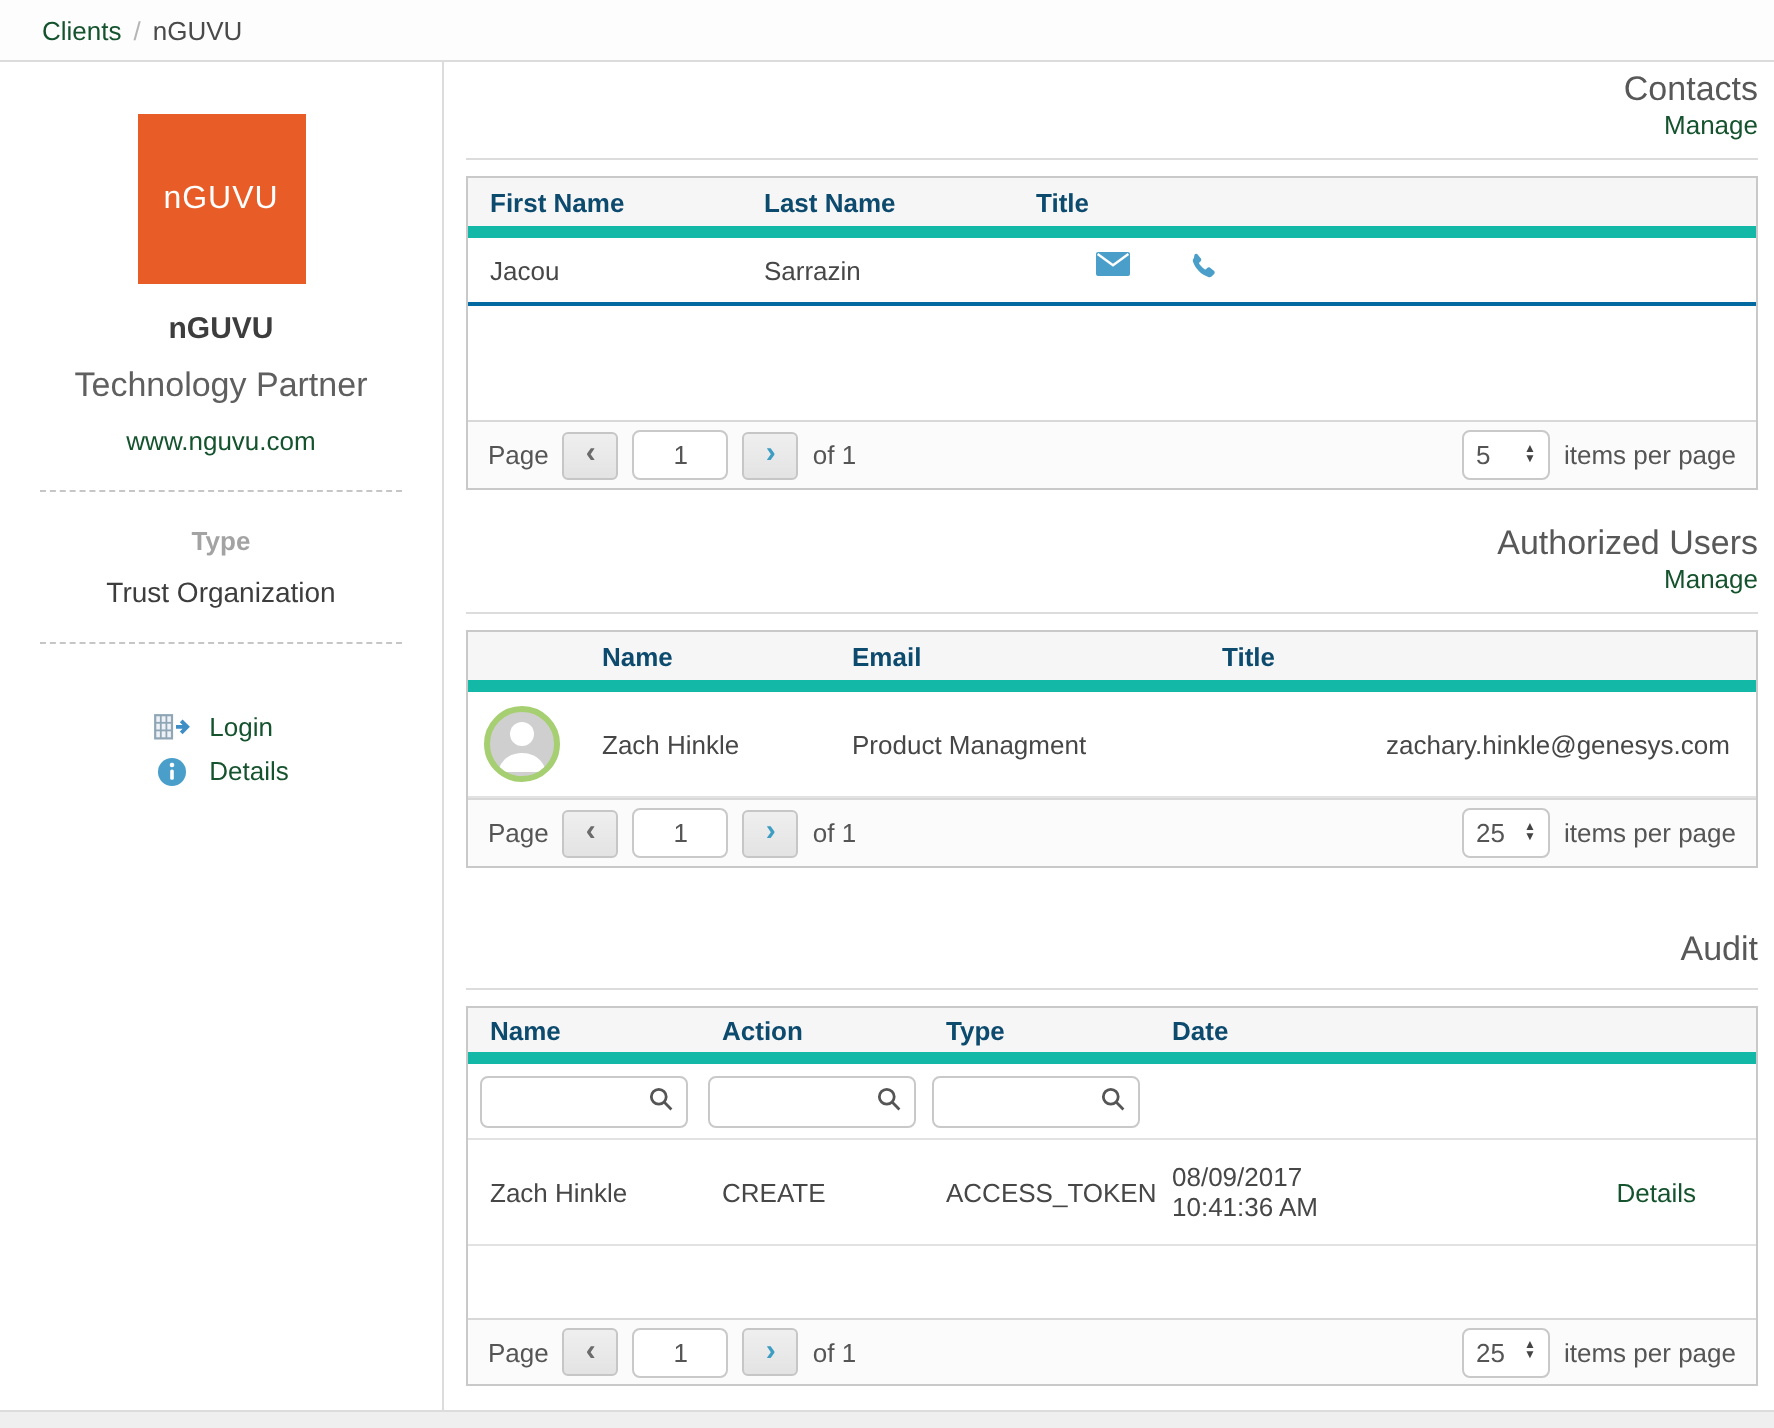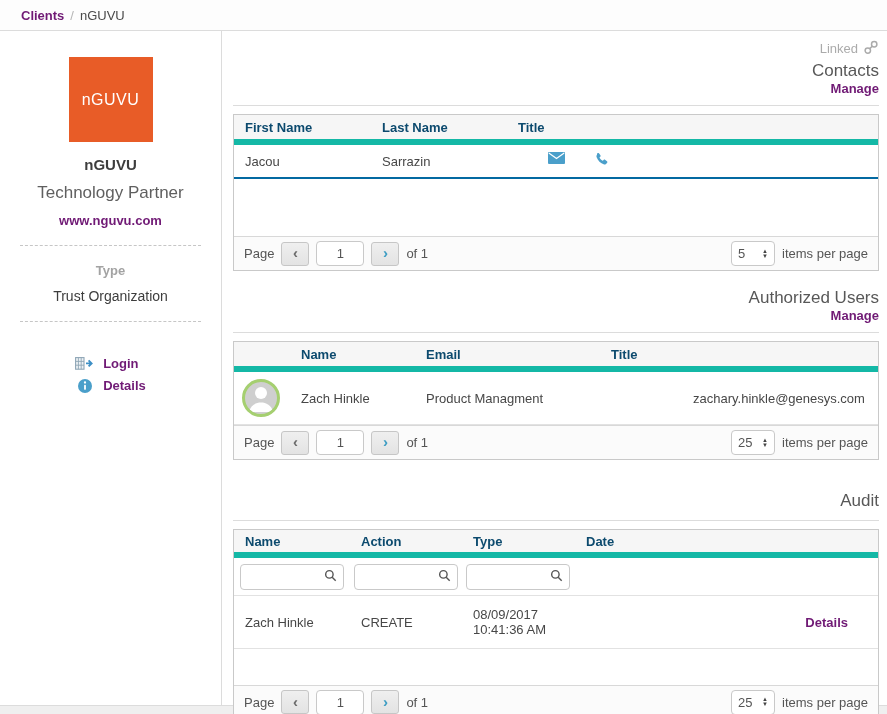--- a/index.html
+++ b/index.html
@@ -3,21 +3,21 @@
 <meta charset="utf-8">
 <style>
   * { box-sizing: border-box; }
   html,body { margin:0; padding:0; }
   body {
     width:887px; height:714px; overflow:hidden;
     background:#fff; color:#474747;
     font-family:"Liberation Sans", sans-serif; font-size:13px;
   }
   a { text-decoration:none; }
-  .link { color:#701a75; cursor:pointer;font-weight:bold; }
+  .link { color:#14532d; cursor:pointer; }
 
   
   .breadcrumb-bar {
     height:31px; display:flex; align-items:center; gap:6px;
     padding-left:21px; border-bottom:1px solid #dcdcdc; background:#fdfdfd;
   }
   .crumb-sep { color:#b5b5b5; }
   .crumb-current { color:#4a4a4a; }
 
   
@@ -164,30 +164,20 @@
             <rect x="6.1" y="5.7" width="1.8" height="5.2" rx="0.8" fill="#fff"></rect>
           </svg>
         </span>
         <span class="link">Details</span>
       </div>
     </div>
   </div>
 
   <div class="main">
 
-    <div class="linked-row">
-      <span>Linked</span>
-      <span>
-        <svg width="16" height="15" viewBox="0 0 16 15">
-          <circle cx="11.2" cy="4.2" r="2.7" fill="none" stroke="#ababab" stroke-width="1.5"></circle>
-          <circle cx="4.8" cy="10.6" r="2.7" fill="none" stroke="#ababab" stroke-width="1.5"></circle>
-          <line x1="6.8" y1="8.6" x2="9.2" y2="6.2" stroke="#ababab" stroke-width="1.5"></line>
-        </svg>
-      </span>
-    </div>
 
     <div class="section-head sh-contacts">
       <h2>Contacts</h2>
       <a class="link">Manage</a>
     </div>
     <div class="tbl">
       <div class="trow thead">
         <div class="cell c1">First Name</div>
         <div class="cell c2">Last Name</div>
         <div class="cell c3">Title</div>
@@ -317,20 +307,21 @@
               </svg>
             </span>
           </div>
         </div>
         <div class="a4"></div>
           <div class="a5"></div>
       </div>
       <div class="trow audit-row">
         <div class="cell a1">Zach Hinkle</div>
         <div class="cell a2">CREATE</div>
+        <div class="cell a3">ACCESS_TOKEN</div>
         <div class="cell a4">08/09/2017 10:41:36 AM</div>
         <div class="a5"><a class="link">Details</a></div>
       </div>
       <div class="audit-empty"></div>
       <div class="pager" style="height:33px">
         <span>Page</span>
         <div class="pg-btn">‹</div>
         <input class="pg-input" value="1" style="">
         <div class="pg-btn pg-next">›</div>
         <span>of 1</span>

